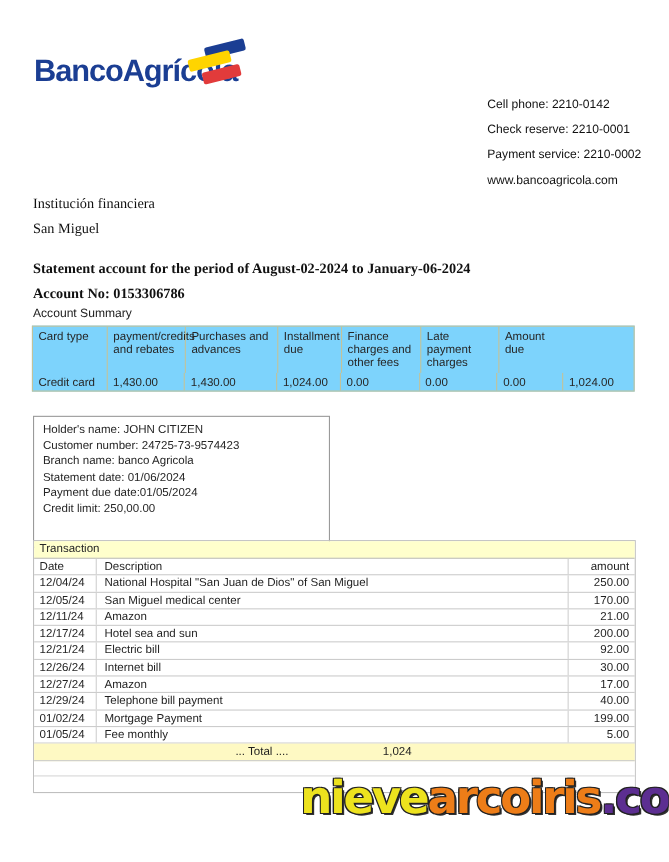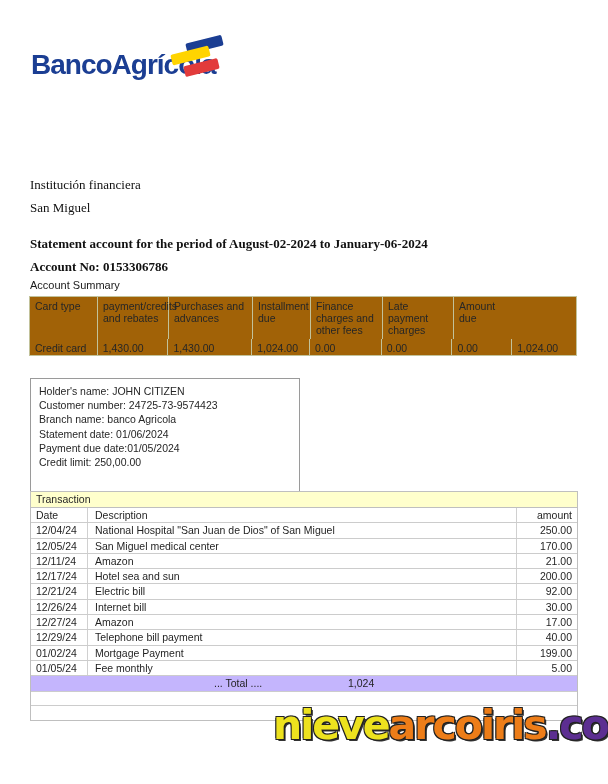--- a/index.html
+++ b/index.html
@@ -25,21 +25,21 @@
   .serif{font-family:"Liberation Serif",serif;font-size:13px;color:#111;}
   .pos{position:absolute;left:30px;}
   .institution{top:177px;}
   .city{top:200px;}
   .statement{top:236px;font-weight:bold;}
   .account-no{top:259px;font-weight:bold;}
   .summary-label{top:279px;font-size:11px;}
   
   .summary-table{
     position:absolute;left:29px;top:296px;width:548px;
-    background:#a16207;border:1px solid #c2c29a;box-sizing:border-box;
+    background:#7dd3fc;border:1px solid #c2c29a;box-sizing:border-box;
     font-size:10.5px;
   }
   .srow{display:flex;}
   .scell{box-sizing:border-box;padding:3px 4px 2px 5px;border-right:1px solid #c2c29a;color:#262626;}
   .scell:last-of-type{border-right:none;}
   .srow div:nth-of-type(1){width:68px;}
   .srow div:nth-of-type(2){width:71px;}
   .srow div:nth-of-type(3){width:84px;}
   .srow div:nth-of-type(4){width:58px;}
   .srow div:nth-of-type(5){width:72px;}
@@ -57,21 +57,21 @@
   
   .txn-table{
     position:absolute;left:30px;top:491px;width:548px;
     border:1px solid #bfbfbf;box-sizing:border-box;font-size:10.5px;color:#1f1f1f;
   }
   .txn-title{background:#ffffcc;height:15px;line-height:15px;padding-left:5px;border-bottom:1px solid #bfbfbf;color:#262626;}
   .trow{display:flex;border-bottom:1px solid #cccccc;height:14.3px;line-height:14.3px;}
   .tcell-date{width:57px;box-sizing:border-box;padding-left:5px;border-right:1px solid #d0d0d0;}
   .tcell-desc{flex:1;box-sizing:border-box;padding-left:7px;border-right:1px solid #d0d0d0;white-space:nowrap;overflow:hidden;}
   .tcell-amt{width:60px;box-sizing:border-box;text-align:right;padding-right:5px;}
-  .total-row{position:relative;background:#c4b5fd;height:14.5px;line-height:14.5px;border-bottom:1px solid #cccccc;}
+  .total-row{position:relative;background:#fef9c3;height:14.5px;line-height:14.5px;border-bottom:1px solid #cccccc;}
   .total-label{position:absolute;left:183px;}
   .total-value{position:absolute;left:317px;}
   .empty-row{height:13.5px;border-bottom:1px solid #cccccc;background:#ffffff;}
   .empty-row:last-child{border-bottom:none;}
   
   .watermark{
     position:absolute;left:273px;top:701px;
     font-family:"DejaVu Sans",sans-serif;font-weight:bold;font-size:41px;
     letter-spacing:-2px;white-space:nowrap;
   }
@@ -87,20 +87,26 @@
 
 <div class="page">
 
   <div class="logo-text">BancoAgrícola</div>
   <div class="flag">
     <div class="bar bar-blue"></div>
     <div class="bar bar-yellow"></div>
     <div class="bar bar-red"></div>
   </div>
 
+  <div class="contact">
+    <div>Cell phone: 2210-0142</div>
+    <div>Check reserve: 2210-0001</div>
+    <div>Payment service: 2210-0002</div>
+    <div>www.bancoagricola.com</div>
+  </div>
 
   <div class="pos serif institution">Institución financiera</div>
   <div class="pos serif city">San Miguel</div>
   <div class="pos serif statement">Statement account for the period of August-02-2024 to January-06-2024</div>
   <div class="pos serif account-no">Account No: 0153306786</div>
   <div class="pos summary-label">Account Summary</div>
 
   <div class="summary-table">
     <div class="srow shead">
 

